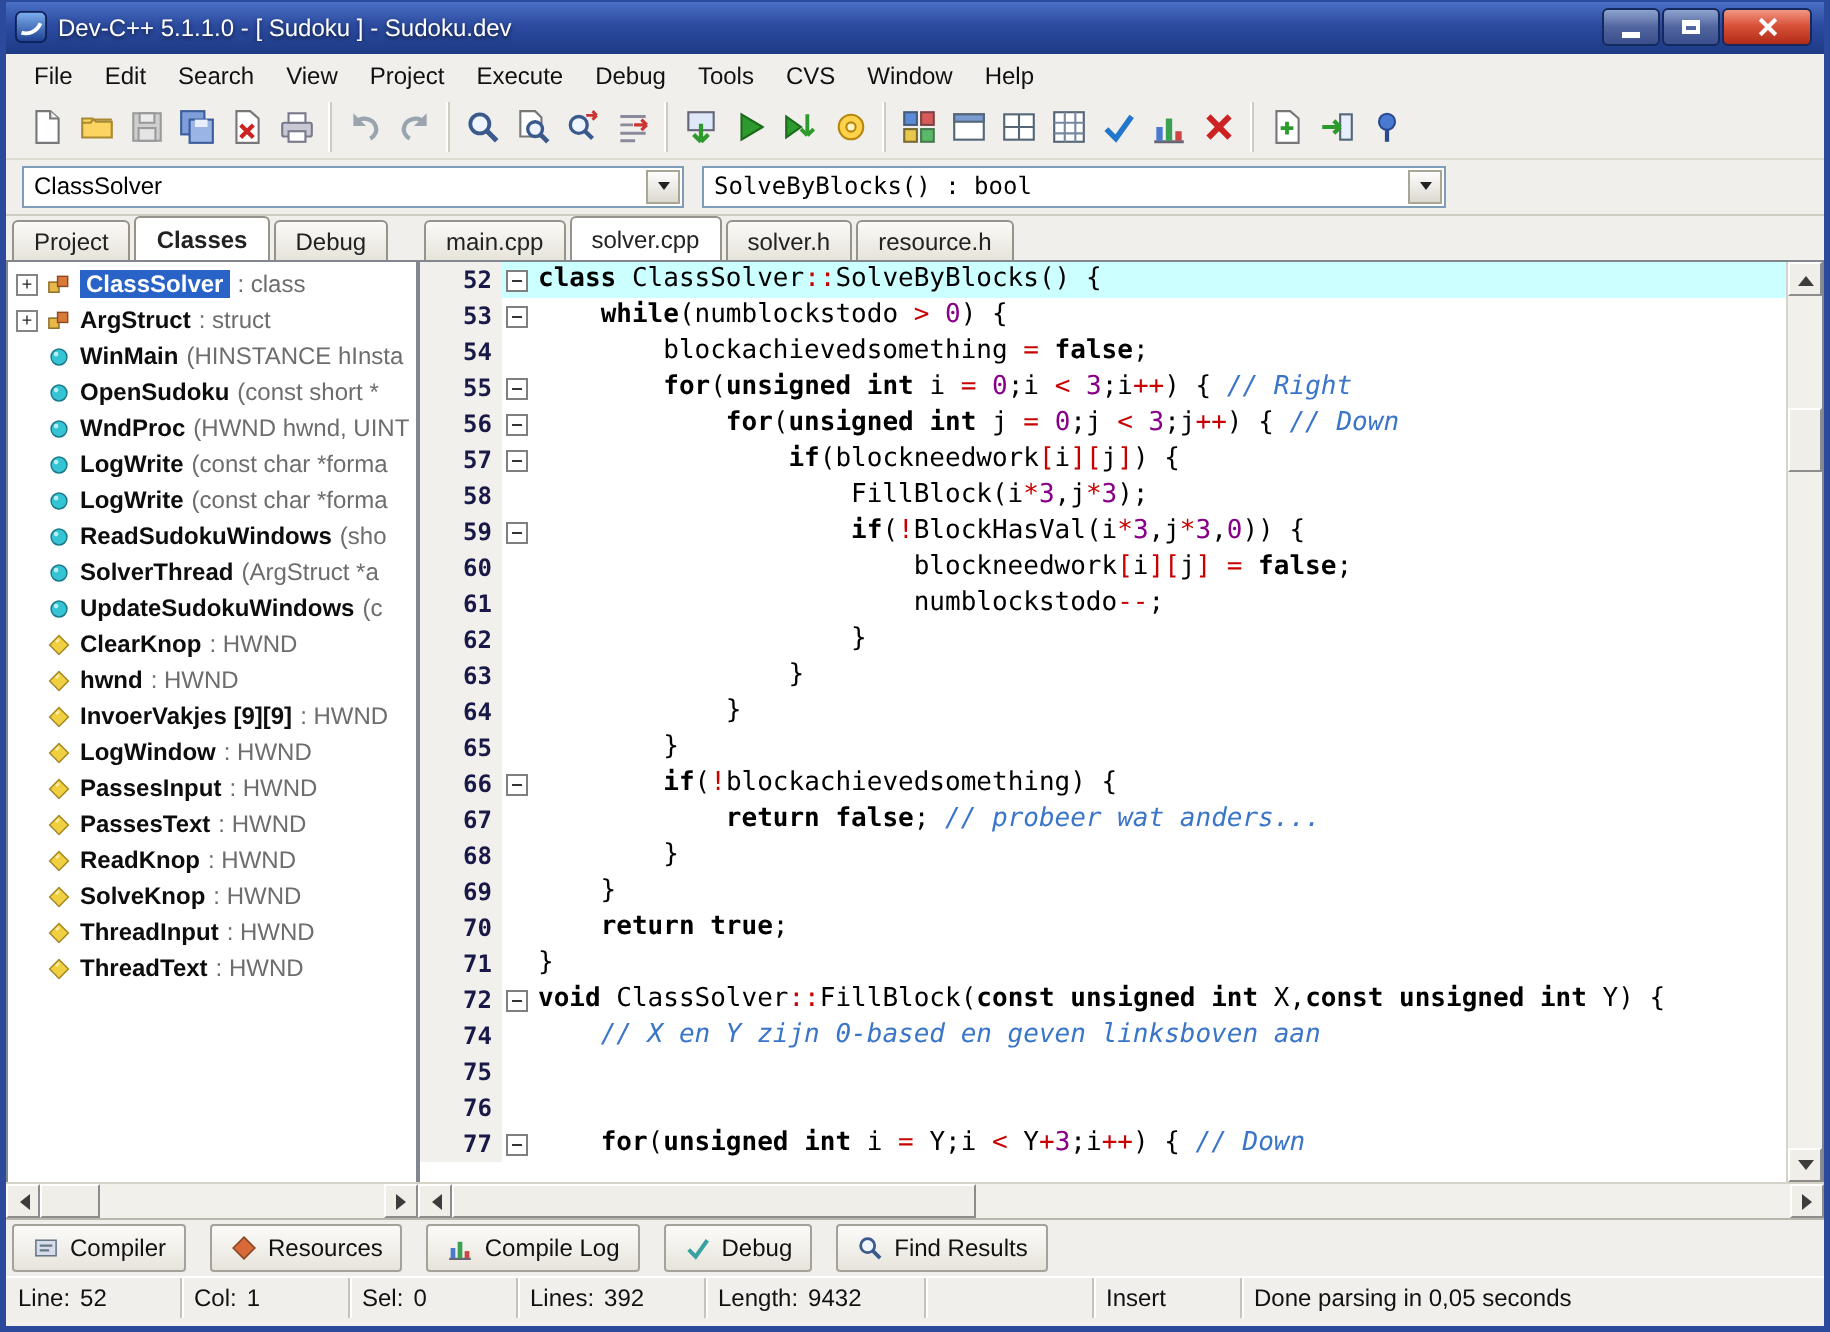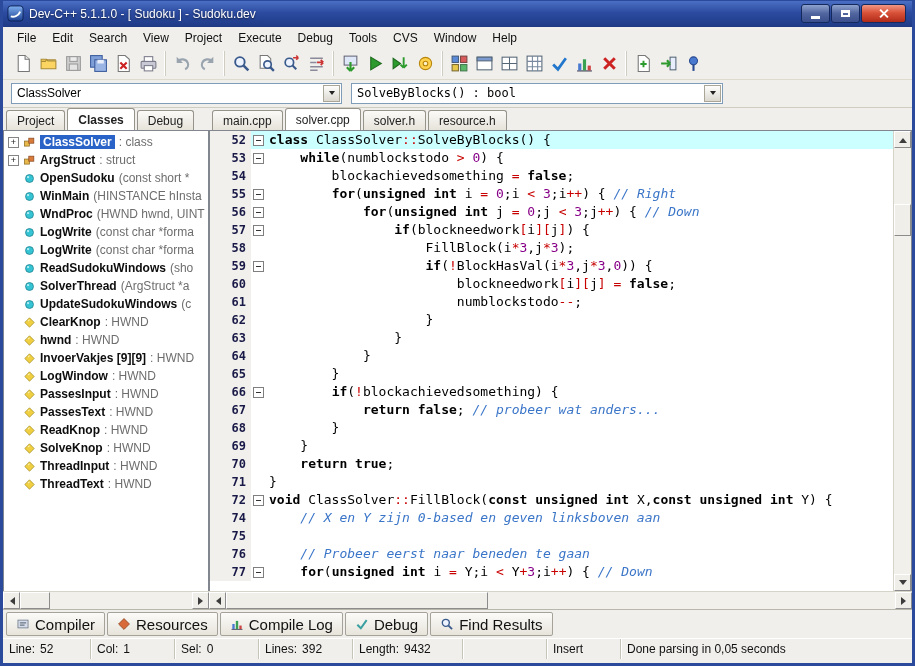--- a/index.html
+++ b/index.html
@@ -77,21 +77,21 @@
   .hthumb{position:absolute;top:0;bottom:0;left:0;background:#f0eee8;border:1px solid;border-color:#ffffff #8c8c8c #8c8c8c #ffffff;box-sizing:border-box;}
   .tree-hscroll .hthumb{width:30px;}
   .editor-hscroll .hthumb{width:262px;}
   .tri{width:0;height:0;display:block;}
   .tri.up{border:4px solid transparent;border-bottom:5px solid #3c3c3c;margin-top:-3px;}
   .tri.down{border:4px solid transparent;border-top:5px solid #3c3c3c;margin-bottom:-3px;}
   .tri.left{border:4px solid transparent;border-right:5px solid #3c3c3c;margin-left:-3px;}
   .tri.right{border:4px solid transparent;border-left:5px solid #3c3c3c;margin-right:-3px;}
   
   .bottom-tabs{height:28px;background:#f0efec;display:flex;align-items:center;padding-left:3px;border-top:1px solid #b9b6ac;}
-  .btab{height:22px;display:flex;align-items:center;gap:5px;padding:0 9px;font-size:15px;color:#111;border:1px solid #a5a299;background:linear-gradient(#fcfbf9,#e7e4db);border-radius:2px;margin-right:2px;}
+  .btab{height:22px;display:flex;align-items:center;gap:5px;padding:0 9px;font-size:12px;color:#111;border:1px solid #a5a299;background:linear-gradient(#fcfbf9,#e7e4db);border-radius:2px;margin-right:12px;}
   .btab-icon svg{width:14px;height:14px;display:block;}
   
   .statusbar{height:24px;background:#f0efec;display:flex;font-size:12px;color:#111;border-top:1px solid #fff;}
   .sseg{height:20px;display:flex;align-items:center;padding:0 6px;border-right:1px solid #c6c3b9;box-shadow:1px 0 0 #fff;gap:5px;box-sizing:border-box;overflow:hidden;white-space:nowrap;}
   .sseg1{width:88px;} .sseg2{width:84px;} .sseg3{width:84px;} .sseg4{width:94px;} .sseg5{width:110px;} .sseg6{width:84px;} .sseg7{width:74px;} .sseg8{flex:1;border-right:none;box-shadow:none;}
 </style>
 </head>
 <body>
 
 <div class="window">
@@ -413,33 +413,33 @@
             <span class="tree-type">: struct</span>
           </div>
           <div class="tree-row">
             <span class="tree-indent"></span>
             <span class="tree-icon">
               <svg viewBox="0 0 18 18">
                 <circle cx="9" cy="9" r="5.5" fill="#35c4d4" stroke="#1a7a8a"></circle>
                 <circle cx="7" cy="7" r="1.6" fill="#b8f0f6"></circle>
               </svg>
             </span>
+            <span class="tree-name">WinMain</span>
+            <span class="tree-type">(HINSTANCE hInsta</span>
+          </div>
+          <div class="tree-row">
+            <span class="tree-indent"></span>
+            <span class="tree-icon">
+              <svg viewBox="0 0 18 18">
+                <circle cx="9" cy="9" r="5.5" fill="#35c4d4" stroke="#1a7a8a"></circle>
+                <circle cx="7" cy="7" r="1.6" fill="#b8f0f6"></circle>
+              </svg>
+            </span>
             <span class="tree-name">OpenSudoku</span>
             <span class="tree-type">(const short *</span>
-          </div>
-          <div class="tree-row">
-            <span class="tree-indent"></span>
-            <span class="tree-icon">
-              <svg viewBox="0 0 18 18">
-                <circle cx="9" cy="9" r="5.5" fill="#35c4d4" stroke="#1a7a8a"></circle>
-                <circle cx="7" cy="7" r="1.6" fill="#b8f0f6"></circle>
-              </svg>
-            </span>
-            <span class="tree-name">WinMain</span>
-            <span class="tree-type">(HINSTANCE hInsta</span>
           </div>
           <div class="tree-row">
             <span class="tree-indent"></span>
             <span class="tree-icon">
               <svg viewBox="0 0 18 18">
                 <circle cx="9" cy="9" r="5.5" fill="#35c4d4" stroke="#1a7a8a"></circle>
                 <circle cx="7" cy="7" r="1.6" fill="#b8f0f6"></circle>
               </svg>
             </span>
             <span class="tree-name">WndProc</span>
@@ -649,21 +649,21 @@
             <div class="code-line"><span class="ln">65</span><span class="foldcol"></span><span class="code-text"><span class="p">        }</span></span></div>
             <div class="code-line"><span class="ln">66</span><span class="foldcol"><span class="fold-box"></span></span><span class="code-text"><span class="p">        </span><span class="k">if</span><span class="p">(</span><span class="o">!</span><span class="p">blockachievedsomething) {</span></span></div>
             <div class="code-line"><span class="ln">67</span><span class="foldcol"></span><span class="code-text"><span class="p">            </span><span class="k">return</span><span class="p"> </span><span class="k">false</span><span class="p">; </span><span class="c">// probeer wat anders...</span></span></div>
             <div class="code-line"><span class="ln">68</span><span class="foldcol"></span><span class="code-text"><span class="p">        }</span></span></div>
             <div class="code-line"><span class="ln">69</span><span class="foldcol"></span><span class="code-text"><span class="p">    }</span></span></div>
             <div class="code-line"><span class="ln">70</span><span class="foldcol"></span><span class="code-text"><span class="p">    </span><span class="k">return</span><span class="p"> </span><span class="k">true</span><span class="p">;</span></span></div>
             <div class="code-line"><span class="ln">71</span><span class="foldcol"></span><span class="code-text"><span class="p">}</span></span></div>
             <div class="code-line"><span class="ln">72</span><span class="foldcol"><span class="fold-box"></span></span><span class="code-text"><span class="k">void</span><span class="p"> ClassSolver</span><span class="o">::</span><span class="p">FillBlock(</span><span class="k">const</span><span class="p"> </span><span class="k">unsigned</span><span class="p"> </span><span class="k">int</span><span class="p"> X,</span><span class="k">const</span><span class="p"> </span><span class="k">unsigned</span><span class="p"> </span><span class="k">int</span><span class="p"> Y) {</span></span></div>
             <div class="code-line"><span class="ln">74</span><span class="foldcol"></span><span class="code-text"><span class="p">    </span><span class="c">// X en Y zijn 0-based en geven linksboven aan</span></span></div>
             <div class="code-line"><span class="ln">75</span><span class="foldcol"></span><span class="code-text"></span></div>
-            <div class="code-line"><span class="ln">76</span><span class="foldcol"></span><span class="code-text"><span class="p">    </span><span class="c">// Probeer eerst naar beneden te gaan</span></span></div>
+            <div class="code-line"><span class="ln">76</span><span class="foldcol"></span><span class="code-text"><span class="p">    </span></span></div>
             <div class="code-line"><span class="ln">77</span><span class="foldcol"><span class="fold-box"></span></span><span class="code-text"><span class="p">    </span><span class="k">for</span><span class="p">(</span><span class="k">unsigned</span><span class="p"> </span><span class="k">int</span><span class="p"> i </span><span class="o">=</span><span class="p"> Y;i </span><span class="o">&lt;</span><span class="p"> Y</span><span class="o">+</span><span class="n">3</span><span class="p">;i</span><span class="o">++</span><span class="p">) { </span><span class="c">// Down</span></span></div>
           </div>
         <div class="vscroll">
           <span class="sb-btn">
               <span class="tri up"></span>
             </span>
           <div class="vtrack">
               <div class="vthumb"></div>
             </div>
           <span class="sb-btn">

